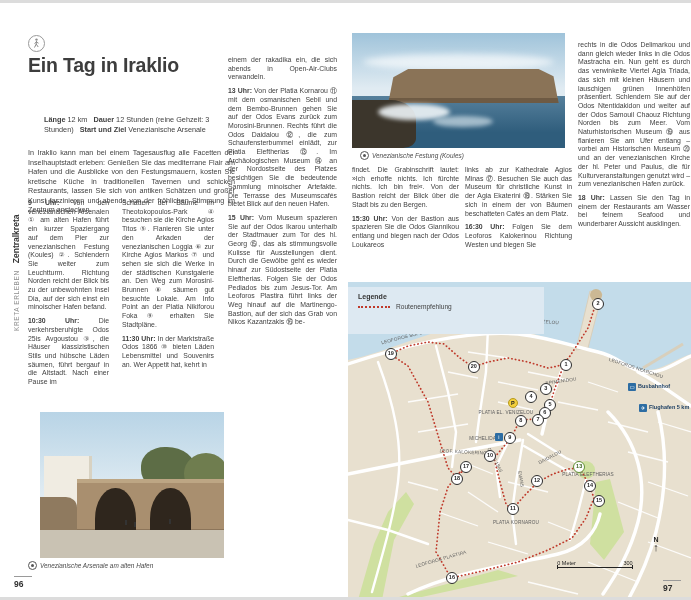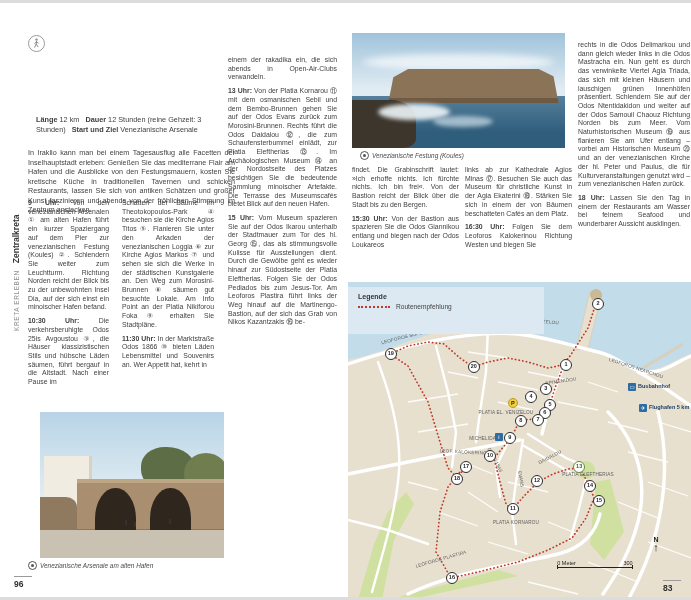--- a/index.html
+++ b/index.html
@@ -9,21 +9,21 @@
   
   .pink-block{position:absolute;left:0;top:40px;width:13px;height:66px;}
   .vtext{position:absolute;left:5px;top:331px;transform-origin:0 0;transform:rotate(-90deg);
          white-space:nowrap;}
   .vtext .sec{font-size:6.5px;letter-spacing:.6px;color:#8f8f8f;margin-right:7px;}
   .vtext .chap{font-size:8.5px;font-weight:bold;color:#383838;}
   .walker{position:absolute;left:28px;top:35px;width:15px;height:15px;border:1px solid #9a9a9a;
           border-radius:50%;display:flex;align-items:center;justify-content:center;}
   .title{position:absolute;left:28px;top:55px;width:230px;font-size:19.5px;font-weight:bold;
          line-height:20.5px;color:#3d3d3d;letter-spacing:-.2px;}
-  .meta{position:absolute;left:36px;top:115px;width:208px;font-size:7.3px;line-height:9.8px;}
+  .meta{position:absolute;left:44px;top:115px;width:208px;font-size:7.3px;line-height:9.8px;}
   .meta b{font-weight:bold;}
   .meta .pair{margin-right:6px;}
   .intro{position:absolute;left:28px;top:148px;width:207px;font-size:7.2px;line-height:9.5px;
          text-align:justify;hyphens:auto;}
   
   .col{position:absolute;font-size:6.9px;line-height:8.7px;text-align:justify;hyphens:auto;}
   .para{margin:0 0 5px 0;}
   .para b{font-weight:bold;}
   .lcol1{left:28px;top:199px;width:81px;}
   .lcol2{left:122px;top:199px;width:92px;}
@@ -108,20 +108,21 @@
   <div class="walker">
     <svg width="9" height="11" viewBox="0 0 9 11">
         <g stroke="#8d8d8d" stroke-width="1" fill="none">
       <circle cx="4.5" cy="1.6" r="1.2" fill="#8d8d8d" stroke="none"></circle>
       <path d="M4.5 3 L4.2 6 M4.2 6 L2.5 9.5 M4.2 6 L6.2 9 M4.4 4 L2.5 5.5 M4.4 4 L6.5 5.2"></path>
     </g>
       </svg>
   </div>
 
   <div class="title">
+    <div>Ein Tag in Iraklio</div>
   </div>
 
   <div class="meta"><span class="pair"><b>Länge </b>12 km</span><span class="pair"><b>Dauer </b>12 Stunden (reine Gehzeit: 3 Stunden)</span><span class="pair"><b>Start und Ziel </b>Venezianische Arsenale</span></div>
   <div class="intro">In Iraklio kann man bei einem Tagesausflug alle Facetten der Inselhauptstadt erleben: Genießen Sie das mediterrane Flair am Hafen und die Ausblicke von den Festungsmauern, kosten Sie kretische Küche in traditionellen Tavernen und schicken Restaurants, lassen Sie sich von antiken Schätzen und großer Kunst faszinieren und abends von der fröhlichen Stimmung im Zentrum anstecken.</div>
 
   <div class="col lcol1">
       <p class="para"><b>9 Uhr: </b>Von den venezianischen Arsenalen ① am alten Hafen führt ein kurzer Spaziergang auf dem Pier zur venezianischen Festung (Koules) ②. Schlendern Sie weiter zum Leuchtturm. Richtung Norden reicht der Blick bis zu der unbewohnten Insel Dia, auf der sich einst ein minoischer Hafen befand.</p>
       <p class="para"><b>10:30 Uhr: </b>Die verkehrsberuhigte Odos 25is Avgoustou ③, die Häuser klassizistischen Stils und hübsche Läden säumen, führt bergauf in die Altstadt. Nach einer Pause im</p>
     </div>
   <div class="col lcol2">
@@ -306,17 +307,17 @@
       <div class="labels">
         <span>0 Meter</span>
         <span>300</span>
       </div>
       <div class="bar"></div>
     </div>
     <div class="north">
       <span class="n">N</span>
       <span class="arrow">↑</span>
     </div>
-    <div class="pgnum pg97">83</div>
+    <div class="pgnum pg97">97</div>
   </div>
 
   <div class="edge" style="bottom:0"></div>
 </div>
 
 </body></html>

